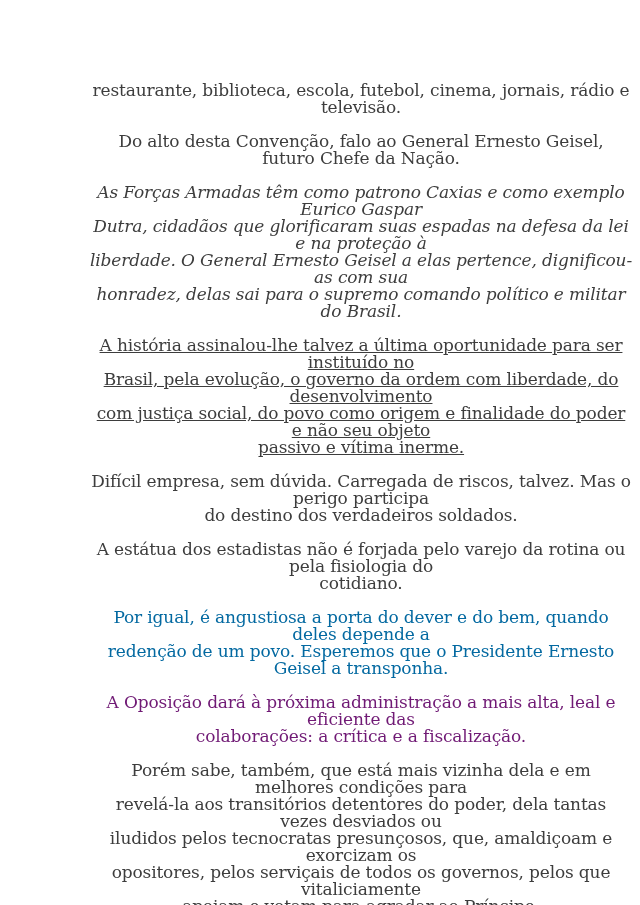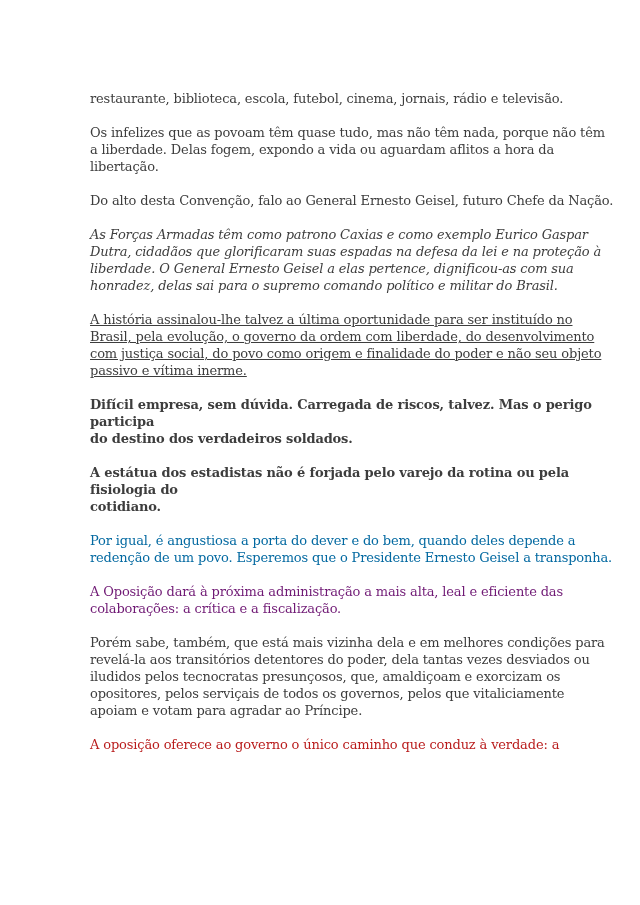--- a/index.html
+++ b/index.html
@@ -14,50 +14,47 @@
   }
   .page {
     box-sizing: border-box;
     width: 640px;
     height: 905px;
     padding: 74px 8px 0 90px;
     background: #ffffff;
     overflow: hidden;
   }
   .para {
-    margin: 16px 0 17px 0;
+    margin: 8px 0 17px 0;
     font-family: "DejaVu Serif", "Liberation Serif", serif;
-    font-size: 13px;
+    font-size: 17px;
     line-height: 17px;
     letter-spacing: -0.15px;
     color: #3d3d3d;
     white-space: pre-line;
-    text-align: left;
+    text-align: center;
   }
 </style>
 </head>
 <body style="background: rgb(255, 255, 255);">
 
 <div class="page">
   <p class="para" style="color: rgb(61, 61, 61);">restaurante, biblioteca, escola, futebol, cinema, jornais, rádio e televisão.</p>
-  <p class="para" style="color: rgb(61, 61, 61);">Os infelizes que as povoam têm quase tudo, mas não têm nada, porque não têm
-a liberdade. Delas fogem, expondo a vida ou aguardam aflitos a hora da
-libertação.</p>
   <p class="para" style="color: rgb(61, 61, 61);">Do alto desta Convenção, falo ao General Ernesto Geisel, futuro Chefe da Nação.</p>
   <p class="para" style="color: rgb(61, 61, 61); font-style: italic;">As Forças Armadas têm como patrono Caxias e como exemplo Eurico Gaspar
 Dutra, cidadãos que glorificaram suas espadas na defesa da lei e na proteção à
 liberdade. O General Ernesto Geisel a elas pertence, dignificou-as com sua
 honradez, delas sai para o supremo comando político e militar do Brasil.</p>
   <p class="para" style="color: rgb(61, 61, 61); text-decoration: underline;">A história assinalou-lhe talvez a última oportunidade para ser instituído no
 Brasil, pela evolução, o governo da ordem com liberdade, do desenvolvimento
 com justiça social, do povo como origem e finalidade do poder e não seu objeto
 passivo e vítima inerme.</p>
-  <p class="para" style="color: rgb(61, 61, 61); font-weight: bold;">Difícil empresa, sem dúvida. Carregada de riscos, talvez. Mas o perigo participa
+  <p class="para" style="color: rgb(61, 61, 61);">Difícil empresa, sem dúvida. Carregada de riscos, talvez. Mas o perigo participa
 do destino dos verdadeiros soldados.</p>
-  <p class="para" style="color: rgb(61, 61, 61); font-weight: bold;">A estátua dos estadistas não é forjada pelo varejo da rotina ou pela fisiologia do
+  <p class="para" style="color: rgb(61, 61, 61);">A estátua dos estadistas não é forjada pelo varejo da rotina ou pela fisiologia do
 cotidiano.</p>
   <p class="para" style="color: #0369a1;">Por igual, é angustiosa a porta do dever e do bem, quando deles depende a
 redenção de um povo. Esperemos que o Presidente Ernesto Geisel a transponha.</p>
   <p class="para" style="color: #701a75;">A Oposição dará à próxima administração a mais alta, leal e eficiente das
 colaborações: a crítica e a fiscalização.</p>
   <p class="para" style="color: rgb(61, 61, 61);">Porém sabe, também, que está mais vizinha dela e em melhores condições para
 revelá-la aos transitórios detentores do poder, dela tantas vezes desviados ou
 iludidos pelos tecnocratas presunçosos, que, amaldiçoam e exorcizam os
 opositores, pelos serviçais de todos os governos, pelos que vitaliciamente
 apoiam e votam para agradar ao Príncipe.</p>

